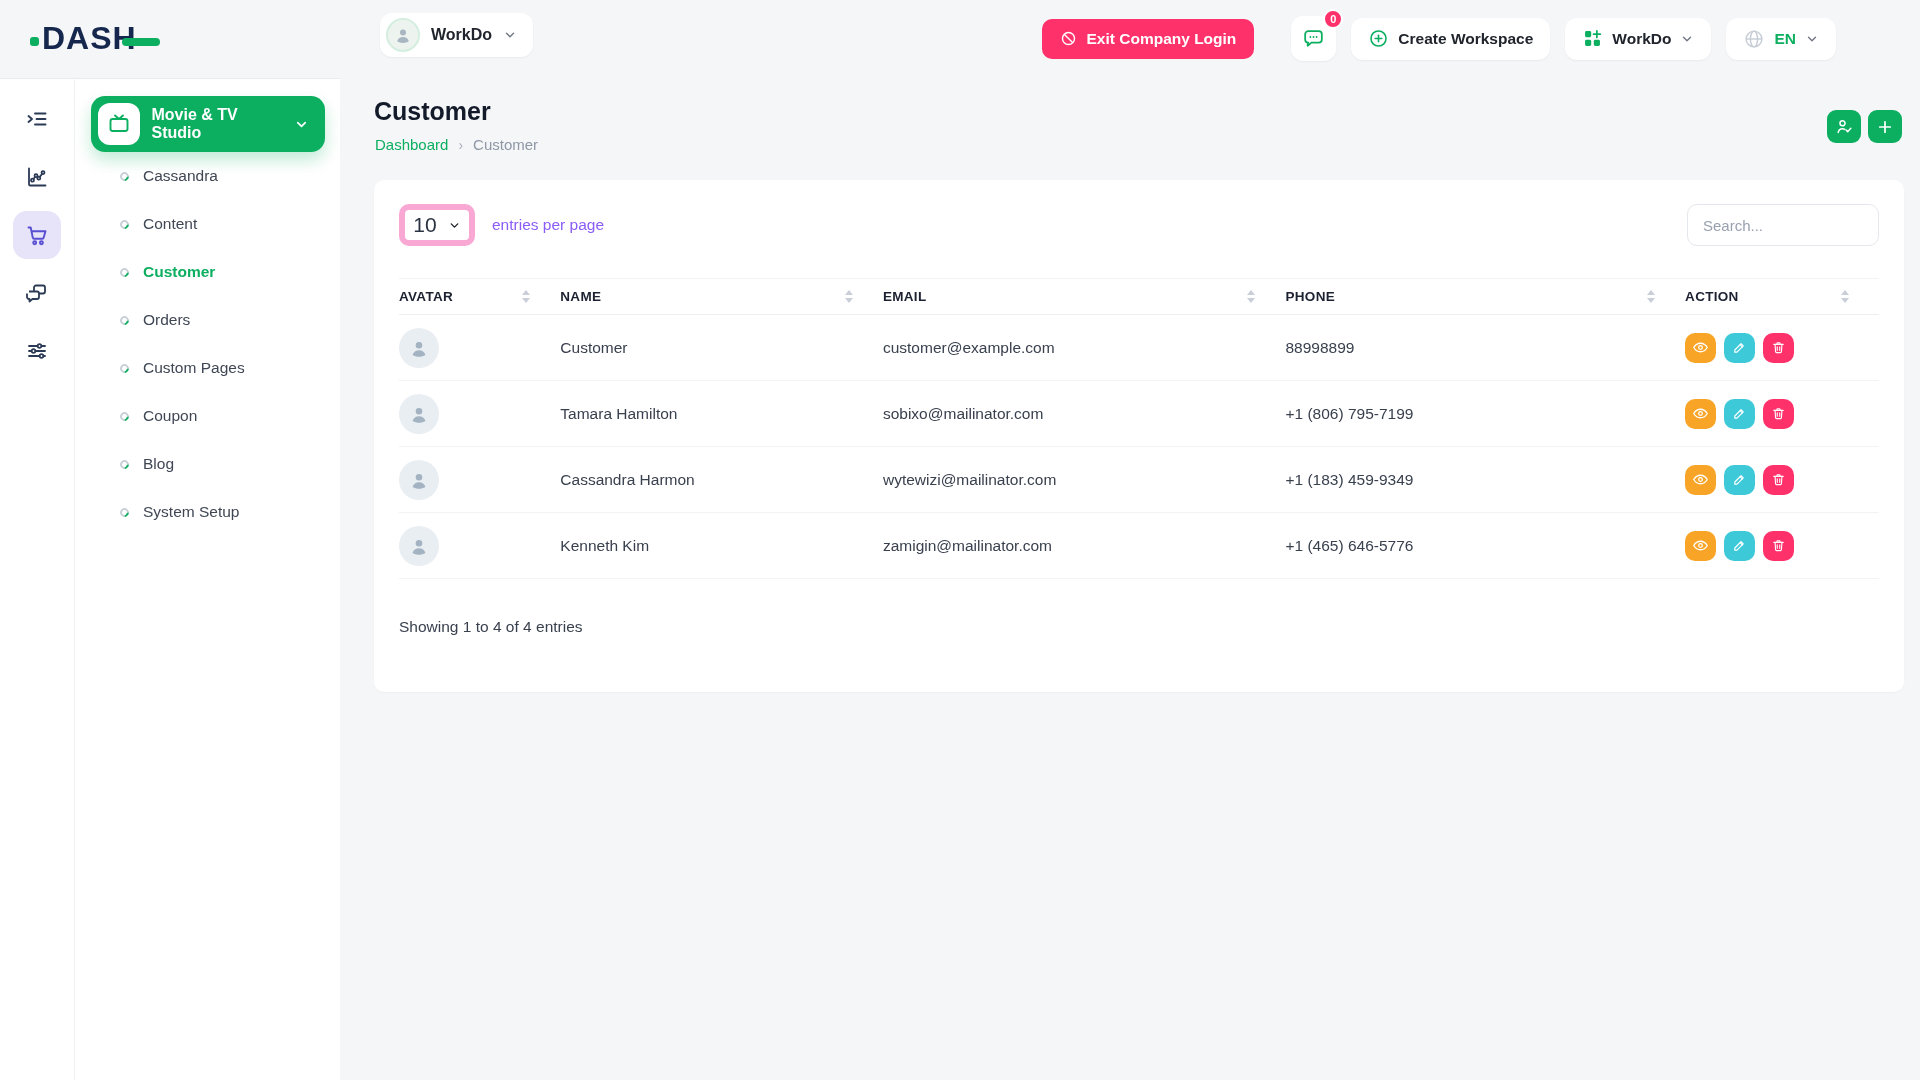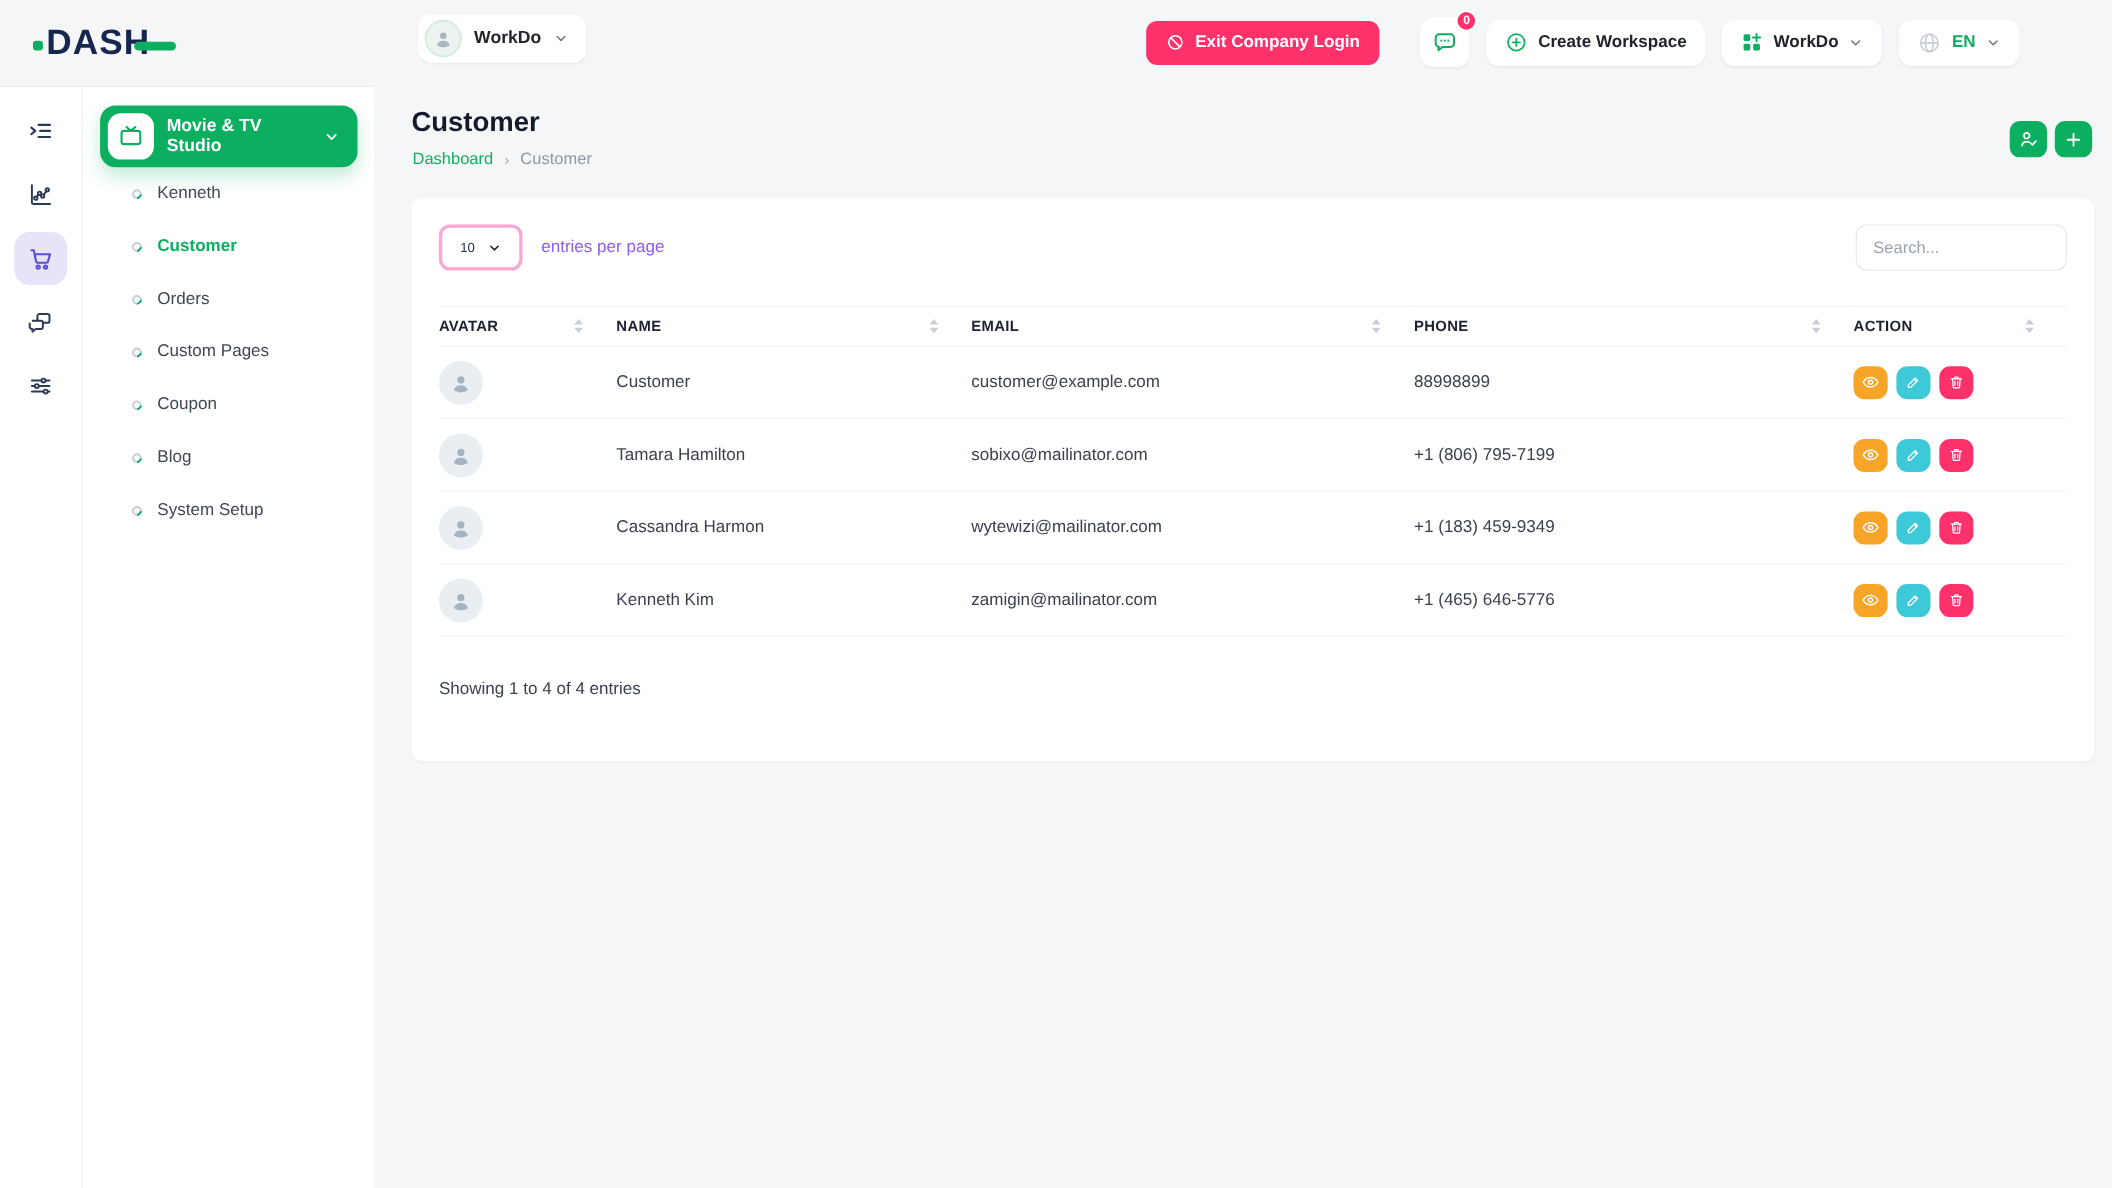--- a/index.html
+++ b/index.html
@@ -67,22 +67,22 @@
   .bc-sep { color:#A9B0BC; font-size:14px; }
   .bc-cur { color:#8E97A6; }
   .page-actions { position:absolute; top:110px; right:18px; display:flex; gap:7px; }
   .pa-btn { width:34px; height:33px; border:none; border-radius:9px; background:var(--green,#0CAF60);
     display:flex; align-items:center; justify-content:center; cursor:pointer; }
 
   
   .card { position:absolute; left:374px; top:180px; width:1530px; height:512px; background:#fff;
     border-radius:10px; box-shadow:0 1px 2px rgba(16,24,40,.03); }
   .controls { position:absolute; top:24px; left:25px; right:25px; display:flex; align-items:center; }
-  .select { width:76px; height:42px; border:3px solid #f9a8d4; border-radius:10px; background:#fff;
-    display:flex; align-items:center; justify-content:center; gap:11px; font-size:12px; color:#2A3342; cursor:pointer; }
+  .select { width:76px; height:42px; border:6px solid #f9a8d4; border-radius:10px; background:#fff;
+    display:flex; align-items:center; justify-content:center; gap:11px; font-size:21px; color:#2A3342; cursor:pointer; }
   .entries-label { margin-left:17px; font-size:15.5px; color:#8b5cf6; }
   .search { margin-left:auto; width:192px; height:42px; border:1px solid #E4E7EC; border-radius:10px;
     padding:0 15px; font-family:inherit; font-size:15px; color:#2F3847; outline:none; }
   .search::placeholder { color:#98A1B0; }
 
   .tbl-wrap { position:absolute; top:98px; left:25px; right:25px; }
   table { width:100%; border-collapse:collapse; table-layout:fixed; }
   thead th { height:36px; border-top:1px solid #F1F3F5; border-bottom:1px solid #EDEFF2;
     text-align:left; font-size:13.5px; font-weight:700; color:#1B2130; letter-spacing:.3px; cursor:pointer;margin-left:37px; }
   .th-inner { display:flex; align-items:center; justify-content:space-between; padding-right:30px; }
@@ -233,23 +233,27 @@
     <span class="project-label">Movie &amp; TV Studio</span>
     <svg width="15" height="15" viewBox="0 0 24 24" fill="none" stroke="#fff" stroke-width="2.6" stroke-linecap="round" stroke-linejoin="round">
         <path d="M6 9l6 6 6-6"></path>
       </svg>
   </button>
 
   <nav class="menu">
 
       <div class="menu-item">
         <span class="bullet"></span>
-        <span>Kenneth</span>
-      </div>
-
+        <span>Cassandra</span>
+      </div>
+
+      <div class="menu-item">
+        <span class="bullet"></span>
+        <span>Content</span>
+      </div>
 
       <div class="menu-item active">
         <span class="bullet"></span>
         <span>Customer</span>
       </div>
 
       <div class="menu-item">
         <span class="bullet"></span>
         <span>Orders</span>
       </div>

